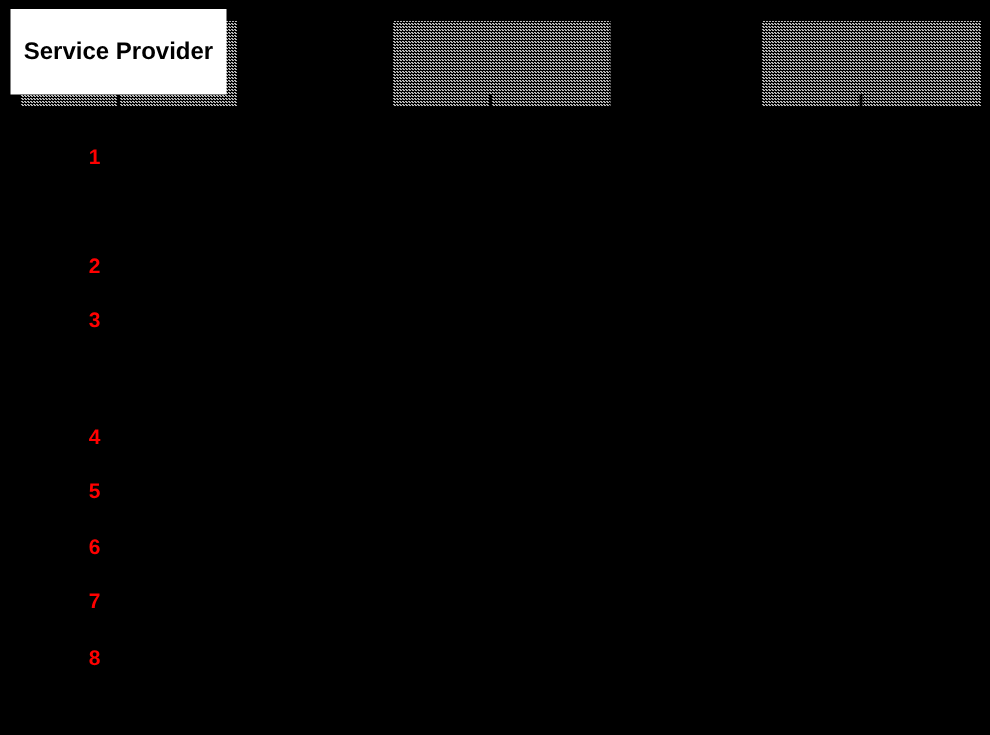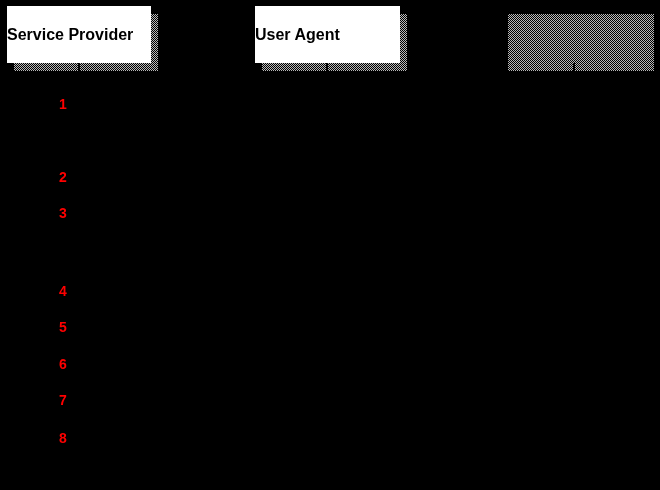--- a/index.html
+++ b/index.html
@@ -41,20 +41,21 @@
   .actor-box {
     position: absolute;
     top: 6px;
     height: 57px;
     background: #ffffff;
     color: #000000;
     font-weight: bold;
     font-size: 16px;
     display: flex;
     align-items: center;
+    justify-content: center;
     white-space: nowrap;
     z-index: 3;
   }
   .step-number {
     position: absolute;
     left: 55px;
     width: 16px;
     text-align: center;
     color: #ff0000;
     font-weight: bold;
@@ -72,23 +73,20 @@
   <div class="actor-shadow" style="left:262px; top:14px; width:145px;"></div>
   <div class="actor-shadow" style="left:508px; top:14px; width:146px;"></div>
 
   <div class="lifeline" style="left:78px;"></div>
   <div class="lifeline" style="left:326px;"></div>
   <div class="lifeline" style="left:573px;"></div>
 
   <div class="actor-box" style="left:7px; width:144px;">
     <span>Service Provider</span>
   </div>
-  <div class="actor-box" style="left:255px; width:145px;">
-    <span>User Agent</span>
-  </div>
 
   <span class="step-number" style="top:97px;">1</span>
   <span class="step-number" style="top:170px;">2</span>
   <span class="step-number" style="top:206px;">3</span>
   <span class="step-number" style="top:284px;">4</span>
   <span class="step-number" style="top:320px;">5</span>
   <span class="step-number" style="top:357px;">6</span>
   <span class="step-number" style="top:393px;">7</span>
   <span class="step-number" style="top:431px;">8</span>
 

